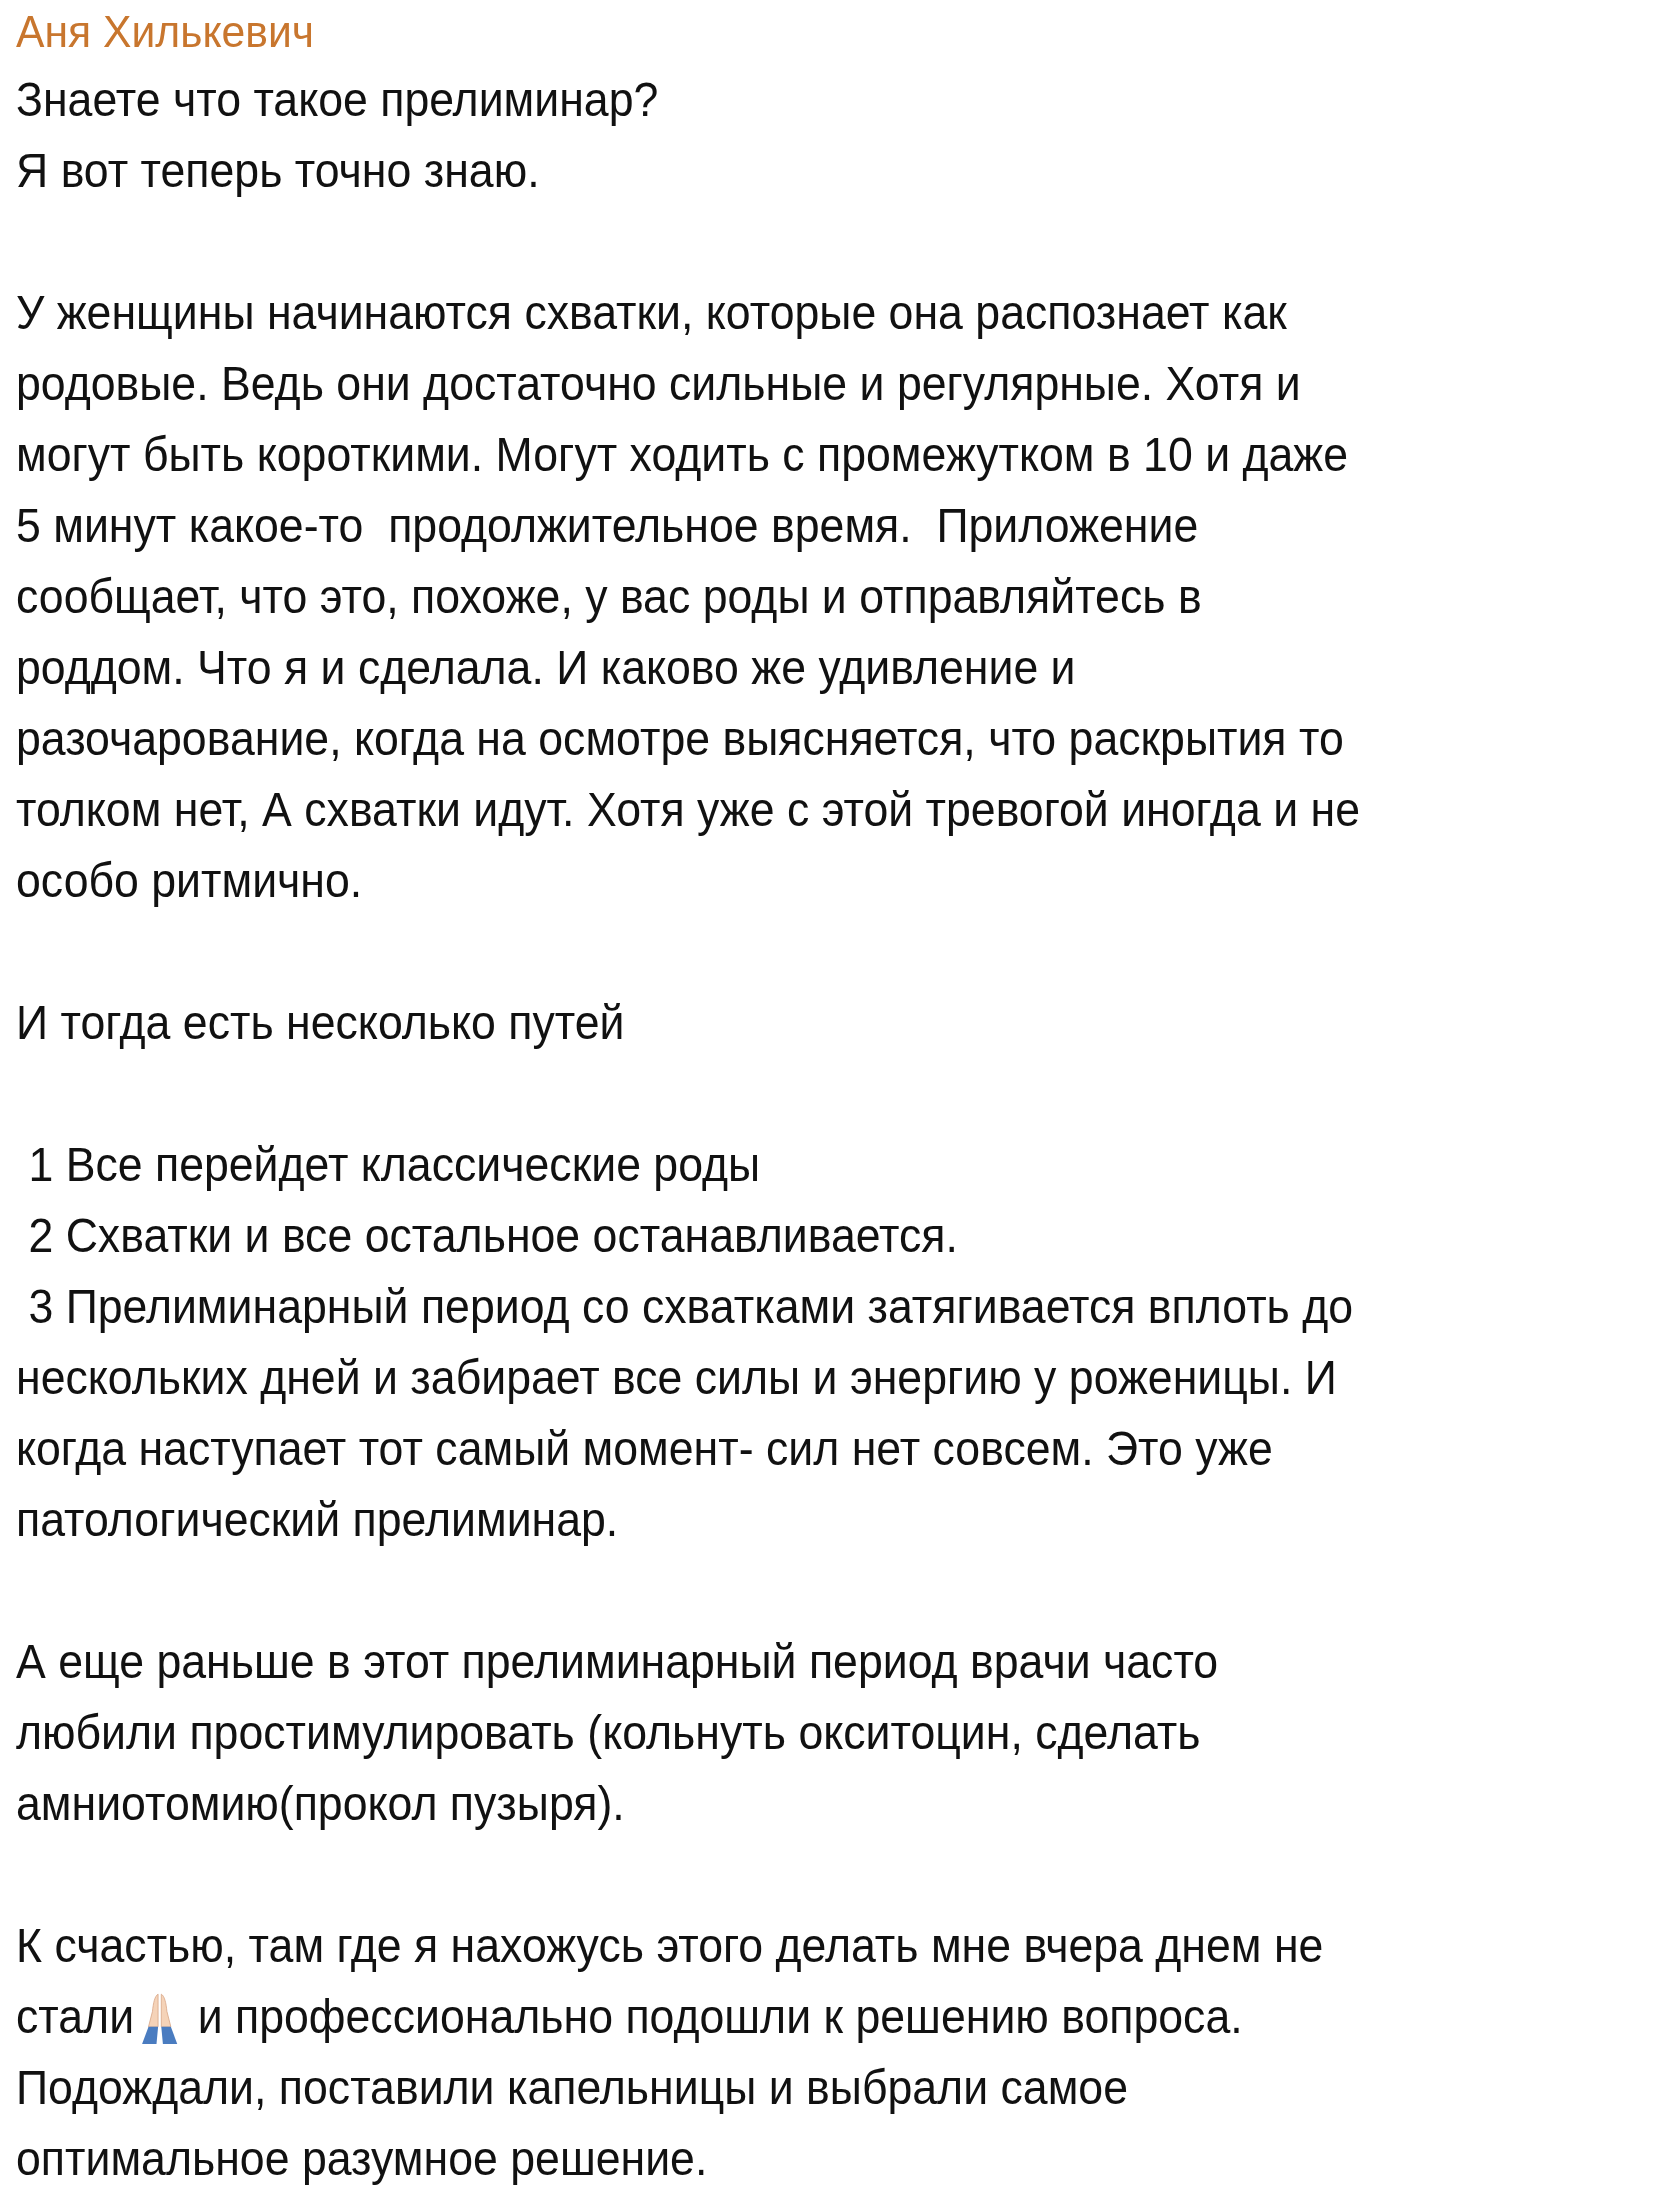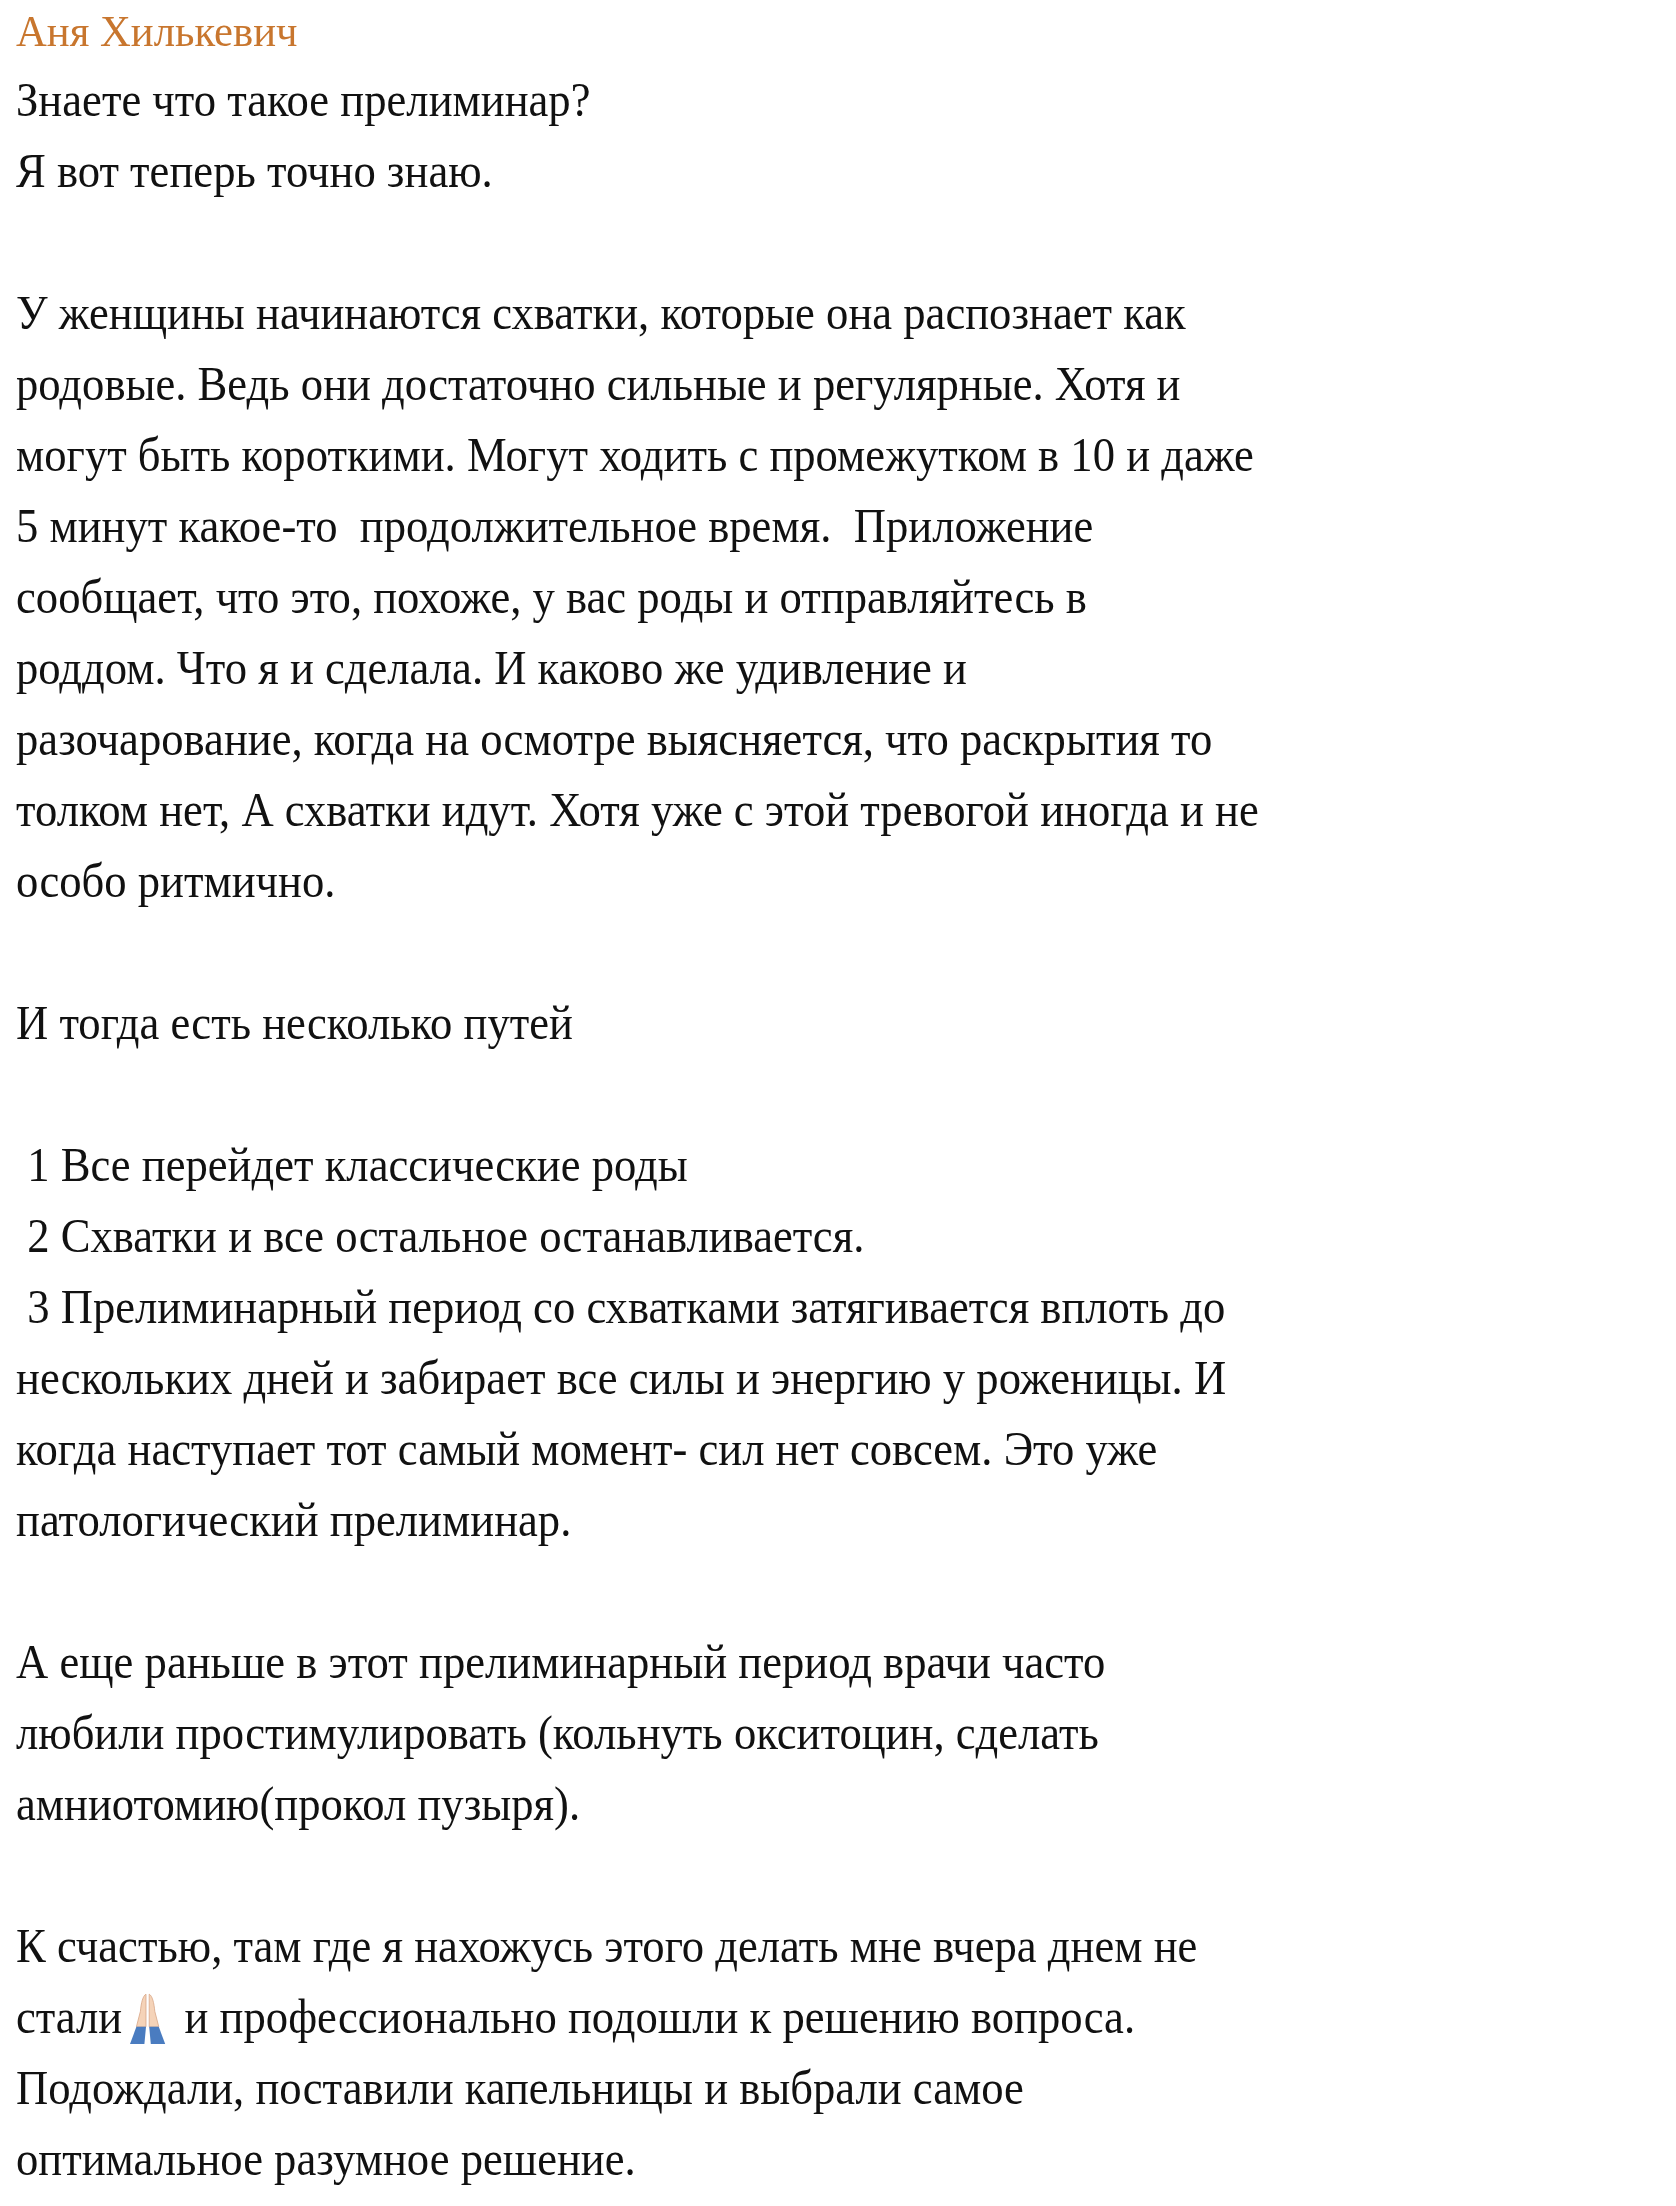--- a/index.html
+++ b/index.html
@@ -1,19 +1,19 @@
 <!DOCTYPE html>
 <html style="font-size:14px"><head>
 <meta charset="utf-8">
 <style>
   html, body { margin: 0; padding: 0; background: #ffffff; }
   body { width: 1676px; height: 2206px; overflow: hidden; position: relative; }
   .msg {
     position: absolute; left: 16px; top: 0; width: 1650px;
-    font-family: Liberation Serif, serif;
+    font-family: Liberation Sans, sans-serif;
     color: #111111;
   }
   .author {
     font-size: 44px; line-height: 64px; color: #c8762e;
     height: 64px; margin-top: 0;
     transform-origin: 0 0; transform: scaleX(0.97);
     white-space: nowrap;
   }
   .line {
     font-size: 48px; line-height: 71px; height: 71px;

